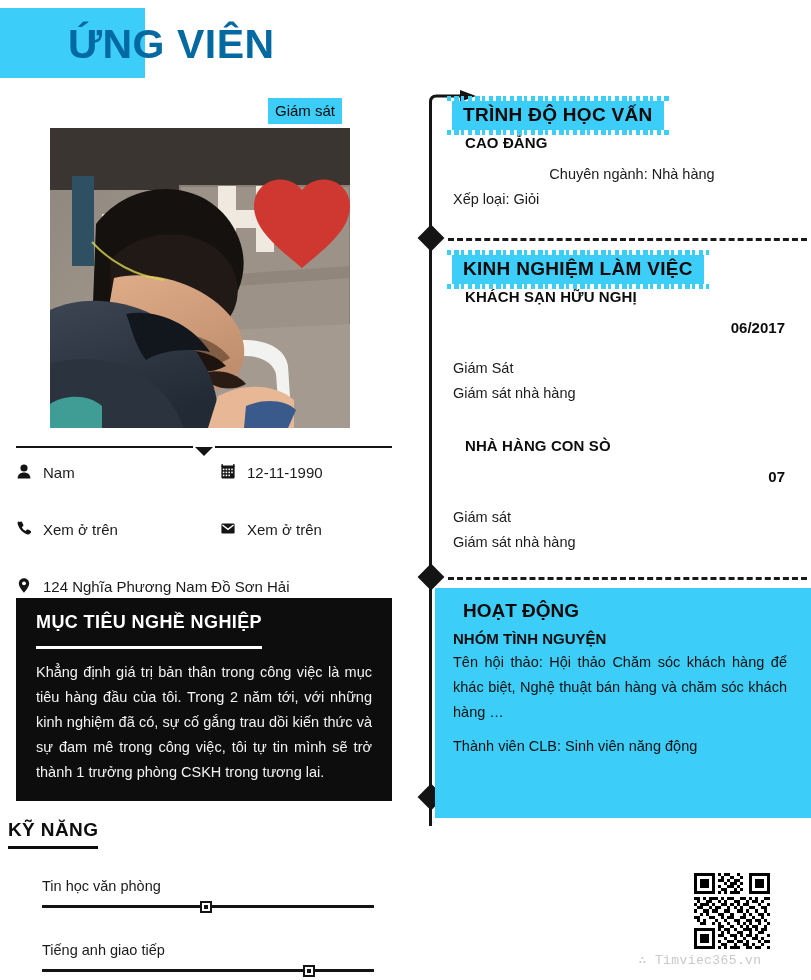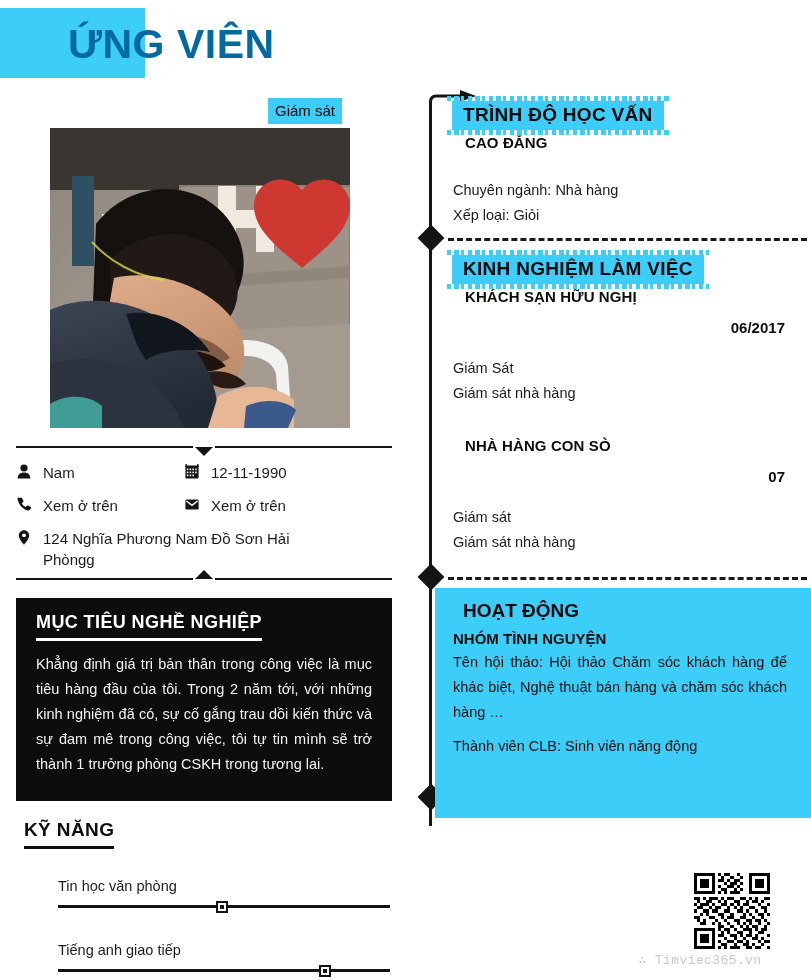--- a/index.html
+++ b/index.html
@@ -51,49 +51,49 @@
   .notch.down{top:5px;border-top:9px solid #141414;}
   .notch.up{bottom:5px;border-bottom:9px solid #141414;}
   .notch-gap{
     position:absolute;left:50%;transform:translateX(-50%);
     top:3px;width:22px;height:4px;background:#fff;
   }
 
   #contact-grid{
     padding:10px 0 4px 0;
     display:grid;grid-template-columns:168px 1fr;
-    row-gap:12px;column-gap:0px;
+    row-gap:12px;column-gap:0px;gap:36px;
   }
   .ci{display:flex;align-items:flex-start;gap:11px;}
   .ci .ico{
     width:16px;min-width:16px;display:flex;justify-content:center;
     padding-top:2px;color:#141414;
   }
   .ci .ico svg{display:block;fill:#141414;}
   .ci .txt{font-size:15px;line-height:21px;color:#1b1b1b;}
   .ci.wide{grid-column:1 / span 2;}
   .ci.wide .txt{max-width:300px;}
 
   
   #objective-box{
     position:absolute;left:16px;top:508px;width:376px;height:203px;
     background:#0d0d0d;color:#fff;box-sizing:border-box;
     padding:14px 20px 16px 20px;
   }
   #objective-title{
     font-size:18px;font-weight:bold;letter-spacing:.4px;
-    padding-bottom:5px;display:inline-block;
+    padding-bottom:13px;display:inline-block;
     border-bottom:3px solid #ffffff;margin-bottom:11px;
   }
   #objective-text{
     font-size:14.5px;line-height:25px;text-align:justify;color:#f2f2f2;
   }
 
   
-  #skills-block{position:absolute;left:24px;top:729px;width:376px;}
+  #skills-block{position:absolute;left:8px;top:729px;width:376px;}
   #skills-title{
     font-size:19px;font-weight:bold;letter-spacing:.4px;color:#0d0d0d;
     display:inline-block;padding-bottom:5px;border-bottom:3px solid #0d0d0d;
   }
   .skill{margin-top:27px;padding-left:34px;}
   .skill-label{font-size:14.5px;line-height:20px;color:#1b1b1b;margin-bottom:5px;}
   .skill-bar{position:relative;height:12px;}
   .skill-bar .track{position:absolute;left:0;right:10px;top:4px;height:3px;background:#141414;}
   .skill-bar .knob{
     position:absolute;top:0;width:12px;height:12px;
@@ -339,21 +339,21 @@
     <div class="dashed-sep" style="top:148px;"></div>
     <div class="dashed-sep" style="top:487px;"></div>
     <div class="dashed-sep" style="top:707px;"></div>
 
     <div class="sec" style="top:14px;">
       <div class="hl-wrap">
         <span class="hl-brush"></span>
         <span class="sec-title">TRÌNH ĐỘ HỌC VẤN</span>
       </div>
       <div class="org">CAO ĐẲNG</div>
-      <div class="line" style="margin-top:28px;">Chuyên ngành: Nhà hàng</div>
+      <div class="line" style="margin-top:12px;text-align:center;">Chuyên ngành: Nhà hàng</div>
       <div class="line">Xếp loại: Giỏi</div>
     </div>
 
     <div class="sec" style="top:168px;">
       <div class="hl-wrap">
         <span class="hl-brush"></span>
         <span class="sec-title">KINH NGHIỆM LÀM VIỆC</span>
       </div>
 
       <div>

